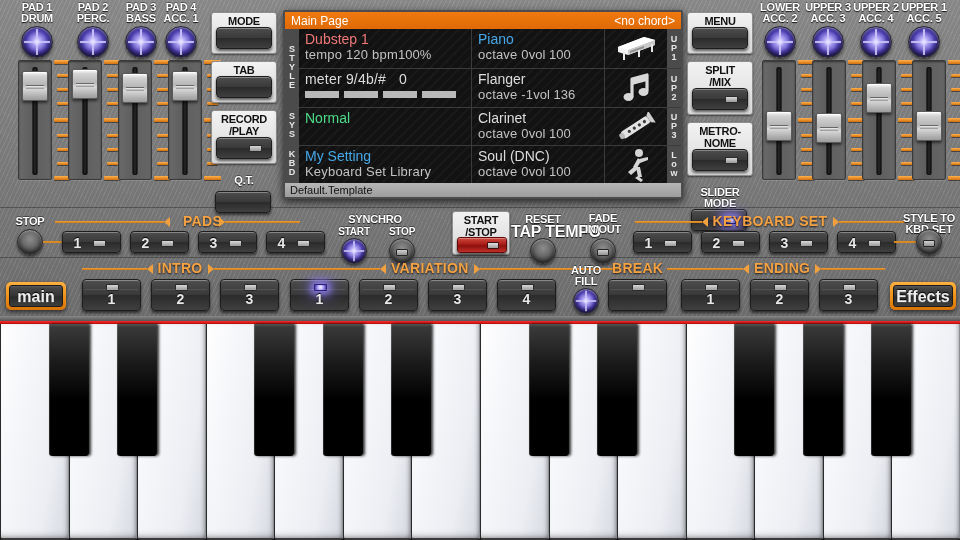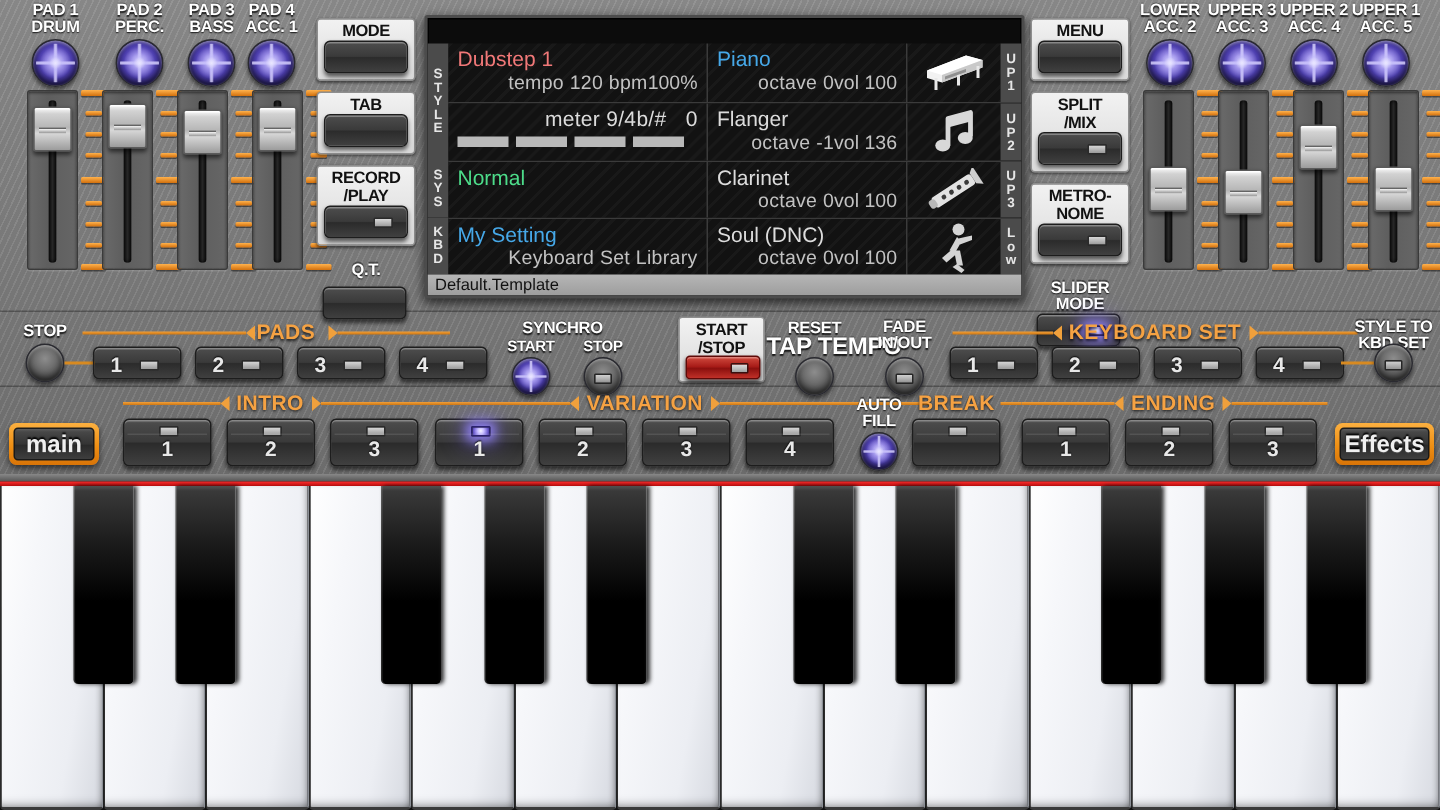--- a/index.html
+++ b/index.html
@@ -180,21 +180,21 @@
   .icocell {
     width:62px; display:flex; align-items:center; justify-content:center;
     background:
       repeating-linear-gradient(135deg, rgba(255,255,255,0.030) 0 2px, rgba(255,255,255,0) 2px 7px),
       #121212;
   }
   .big { font-size:14px; line-height:16px; color:#dcdcdc; white-space:nowrap; }
   .big.red { color:#f17878; }
   .big.blue { color:#46a8e8; }
   .big.green { color:#4ddc8a; }
-  .sub { font-size:13px; line-height:15px; color:#c2c2c2; display:flex; justify-content:flex-end; }
+  .sub { font-size:13px; line-height:15px; color:#c2c2c2; display:flex; justify-content:flex-start; }
   .sub span:first-child { letter-spacing:0.2px; }
   .beats { display:flex; gap:5px; margin-top:3px; }
   .beats i { display:block; width:34px; height:7px; background:#b9b9b9; }
   #lcdFoot {
     position:absolute; left:0; right:0; bottom:0; height:14px;
     background:linear-gradient(180deg,#b6b6b6,#9d9d9d);
     color:#111; font-size:11px; line-height:14px; padding-left:5px;
   }
 
   
@@ -334,20 +334,24 @@
 /PLAY</div>
       <div class="pbtn" style="left:4px;top:26px;width:56px;height:22px;position:absolute">
         <div class="mini" style="right:9px;top:7px"></div>
       </div>
     </div>
     <div class="lbl" style="left:211px;top:175px;width:66px">Q.T.</div>
     <div class="pbtn" style="left:215px;top:191px;width:56px;height:22px"></div>
   </div>
 
 <div id="lcd">
+  <div id="lcdTitle">
+    <span>Main Page</span>
+    <span>&lt;no chord&gt;</span>
+  </div>
 
   <div class="lcdbody">
 
     <div style="display:flex;flex-direction:column;width:14px">
       <div class="gutter" style="flex:2">
         <span>S</span>
           <span>T</span>
           <span>Y</span>
           <span>L</span>
           <span>E</span>
@@ -605,21 +609,21 @@
       <i style="top:88px"></i>
       <i style="top:102px"></i>
       <i class="lg" style="top:116px"></i>
     </div>
   </div>
 
 <div id="transportRow">
     <div class="lbl" style="left:6px;top:216px;width:48px">STOP</div>
     <div class="led dark small" style="left:17px;top:229px"></div>
     <div style="position:absolute;left:43px;top:241px;width:22px;height:2px;background:#d88a20"></div>
-    <div class="railtxt" style="left: 171px; top: 213px;">PADS</div>
+    <div class="railtxt" style="left: 183px; top: 213px;">PADS</div>
     <div class="rail" style="left:55px;top:221px;width:108.5px"></div>
     <div class="rail" style="left:224.5px;top:221px;width:75.5px"></div>
     <div class="arrow l" style="left:163.5px;top:217px"></div>
     <div class="arrow r" style="left:218.5px;top:217px"></div>
     <div class="pbtn" style="left:62px;top:231px;width:59px;height:22px">
       <div class="num" style="top:3px;left:-14px">1</div>
       <div style="right:14px;top:7.5px" class="mini"></div>
     </div>
     <div class="pbtn" style="left:130px;top:231px;width:59px;height:22px">
       <div class="num" style="top:3px;left:-14px">2</div>

